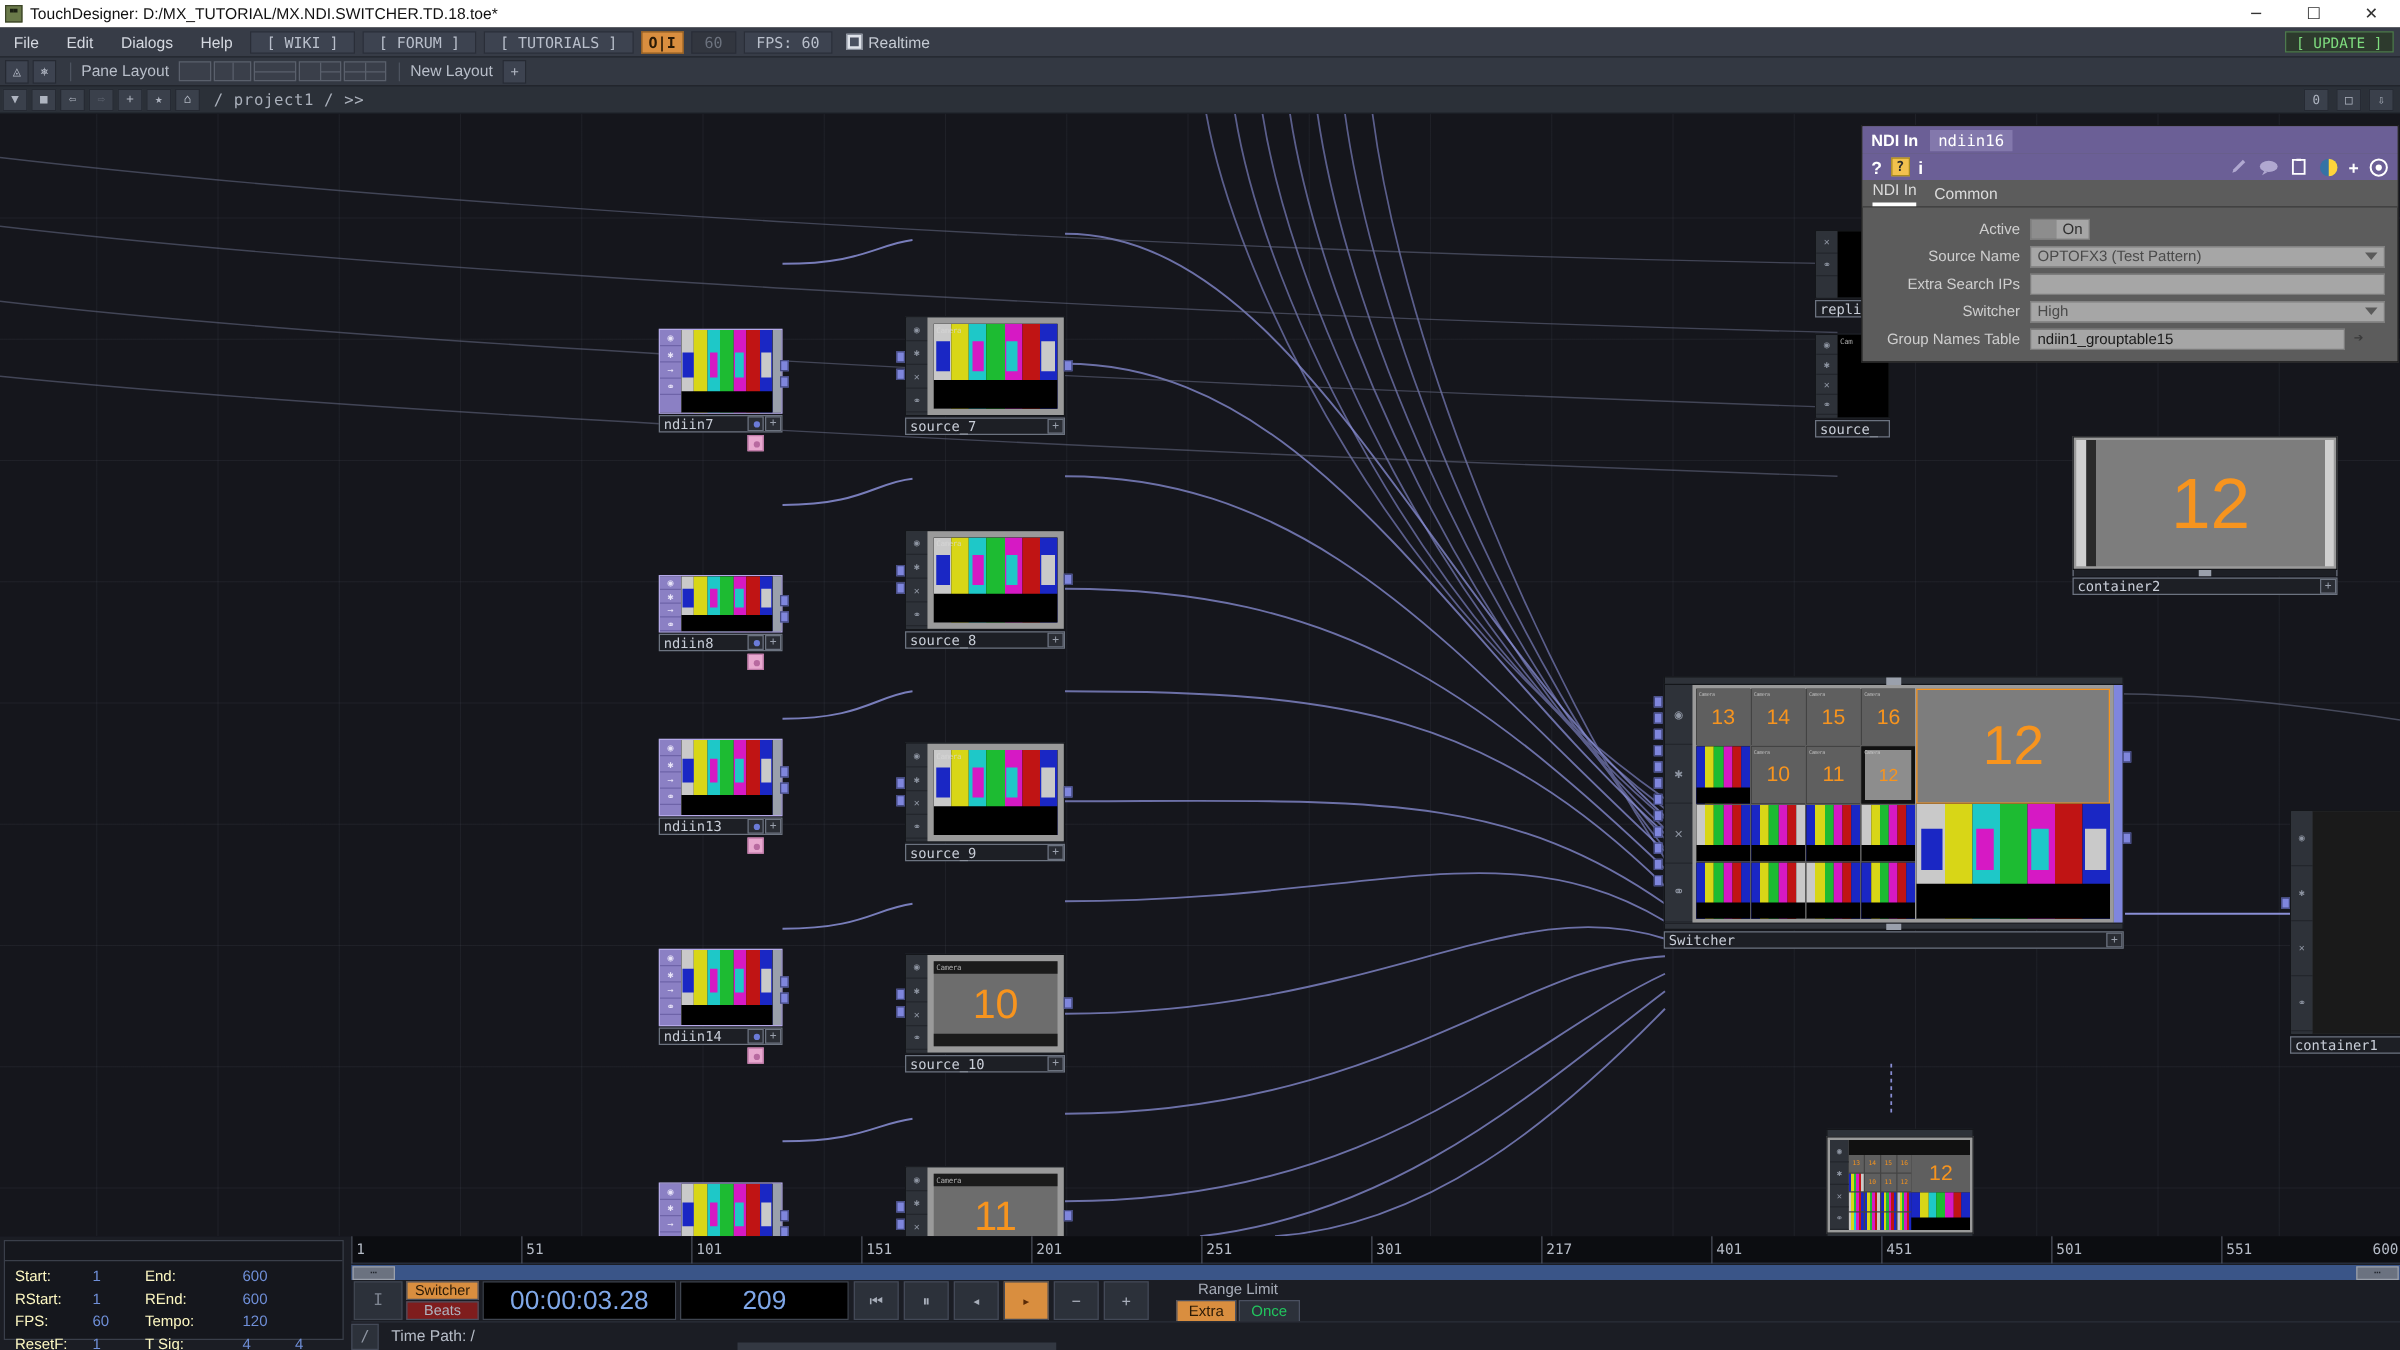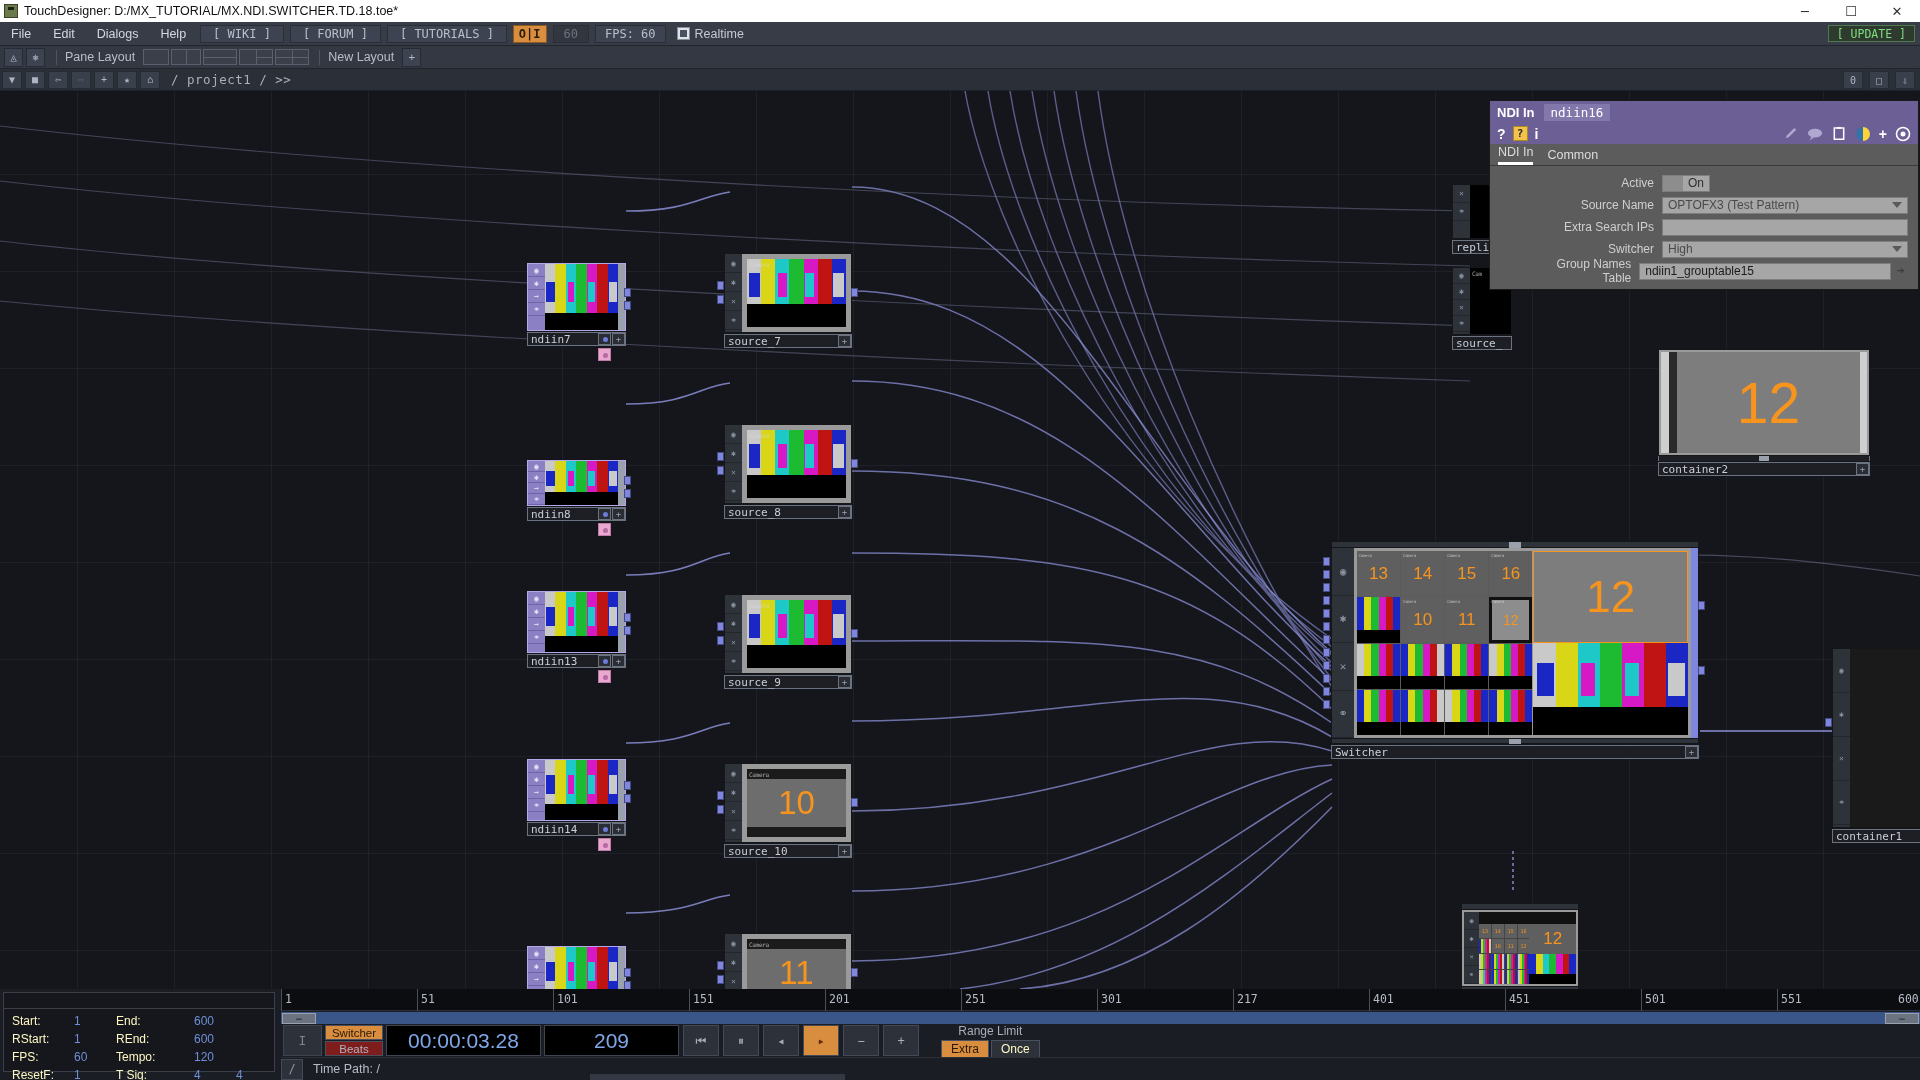--- a/index.html
+++ b/index.html
@@ -125,21 +125,21 @@
   .par-tools{height:21px;background:#6b5f96;display:flex;align-items:center;padding:0 7px;gap:8px;}
   .par-tools .left{display:flex;align-items:center;gap:7px;}
   .par-tools .right{margin-left:auto;display:flex;align-items:center;gap:8px;}
   .pt-i{color:#fff;font-size:14px;font-weight:bold;font-family:"Liberation Sans",sans-serif;}
   .pt-help{width:15px;height:15px;background:#f2c14e;border:1px solid #a88a20;color:#2b2b2b;
     font-size:11px;font-weight:bold;display:flex;align-items:center;justify-content:center;}
   .par-tabs{height:22px;background:#5c5c5c;display:flex;align-items:flex-end;padding-left:8px;gap:14px;
     border-bottom:1px solid #3a3a3a;}
   .par-tab{font-size:12.5px;color:#dcdcdc;padding-bottom:3px;font-family:"Liberation Sans",sans-serif;}
   .par-tab.active{border-bottom:3px solid #ffffff;}
-  .par-rows{padding:8px 10px 10px 0;margin-left:38px;}
+  .par-rows{padding:8px 10px 10px 0;}
   .par-row{display:flex;align-items:center;height:18px;margin-bottom:4px;}
   .par-lbl{width:134px;text-align:right;padding-right:8px;color:#cfcfcf;font-size:12px;
     font-family:"Liberation Sans",sans-serif;}
   .par-field{flex:1;height:17px;background:#a6a6a6;border:1px solid #7d7d7d;color:#2e2e2e;
     font-size:12px;display:flex;align-items:center;padding-left:5px;
     font-family:"Liberation Sans",sans-serif;position:relative;}
   .par-field.dark{color:#4a4a4a;}
   .par-field .chev{position:absolute;right:5px;top:4px;width:0;height:0;
     border-left:5px solid transparent;border-right:5px solid transparent;border-top:6px solid #5a5a5a;}
   .par-toggle{width:48px;height:17px;display:flex;border:1px solid #7d7d7d;}
@@ -183,21 +183,21 @@
     font-family:"Liberation Sans",sans-serif;}
   .tp-btn{width:36px;height:31px;margin-left:4px;background:#2c313a;border:1px solid #434957;
     display:flex;align-items:center;justify-content:center;color:#a8aeba;font-size:12px;}
   .tp-btn.play{background:#d98e3f;color:#5a2a06;}
   .tp-range{margin-left:22px;text-align:center;}
   .tp-range .rl{color:#a8aeba;font-size:12px;margin-bottom:2px;font-family:"Liberation Sans",sans-serif;}
   .tp-range .btns{display:flex;gap:2px;}
   .tp-range .btns div{padding:1px 9px;font-size:12px;border:1px solid #4a5060;
     font-family:"Liberation Sans",sans-serif;}
   .tp-range .loop{background:#d98e3f;color:#2a1a06;}
-  .tp-range .once{background:#2c313a;color:#fef9c3;text-align:right;}
+  .tp-range .once{background:#2c313a;color:#22c55e;text-align:right;}
   .timepath{position:absolute;left:281px;top:68px;width:1639px;height:23px;background:#1b1d24;
     display:flex;align-items:center;border-top:1px solid #2b2f38;}
   .tp-slash{width:22px;height:21px;background:#2c313a;border:1px solid #434957;color:#8f96a3;
     display:flex;align-items:center;justify-content:center;font-size:12px;}
   .tp-ptxt{margin-left:10px;color:#b6bcc7;font-size:12.5px;font-family:"Liberation Sans",sans-serif;}
   .taskbar-bump{position:absolute;left:590px;top:1074px;width:255px;height:6px;background:#333842;}
 </style>
 </head>
 <body>
 

